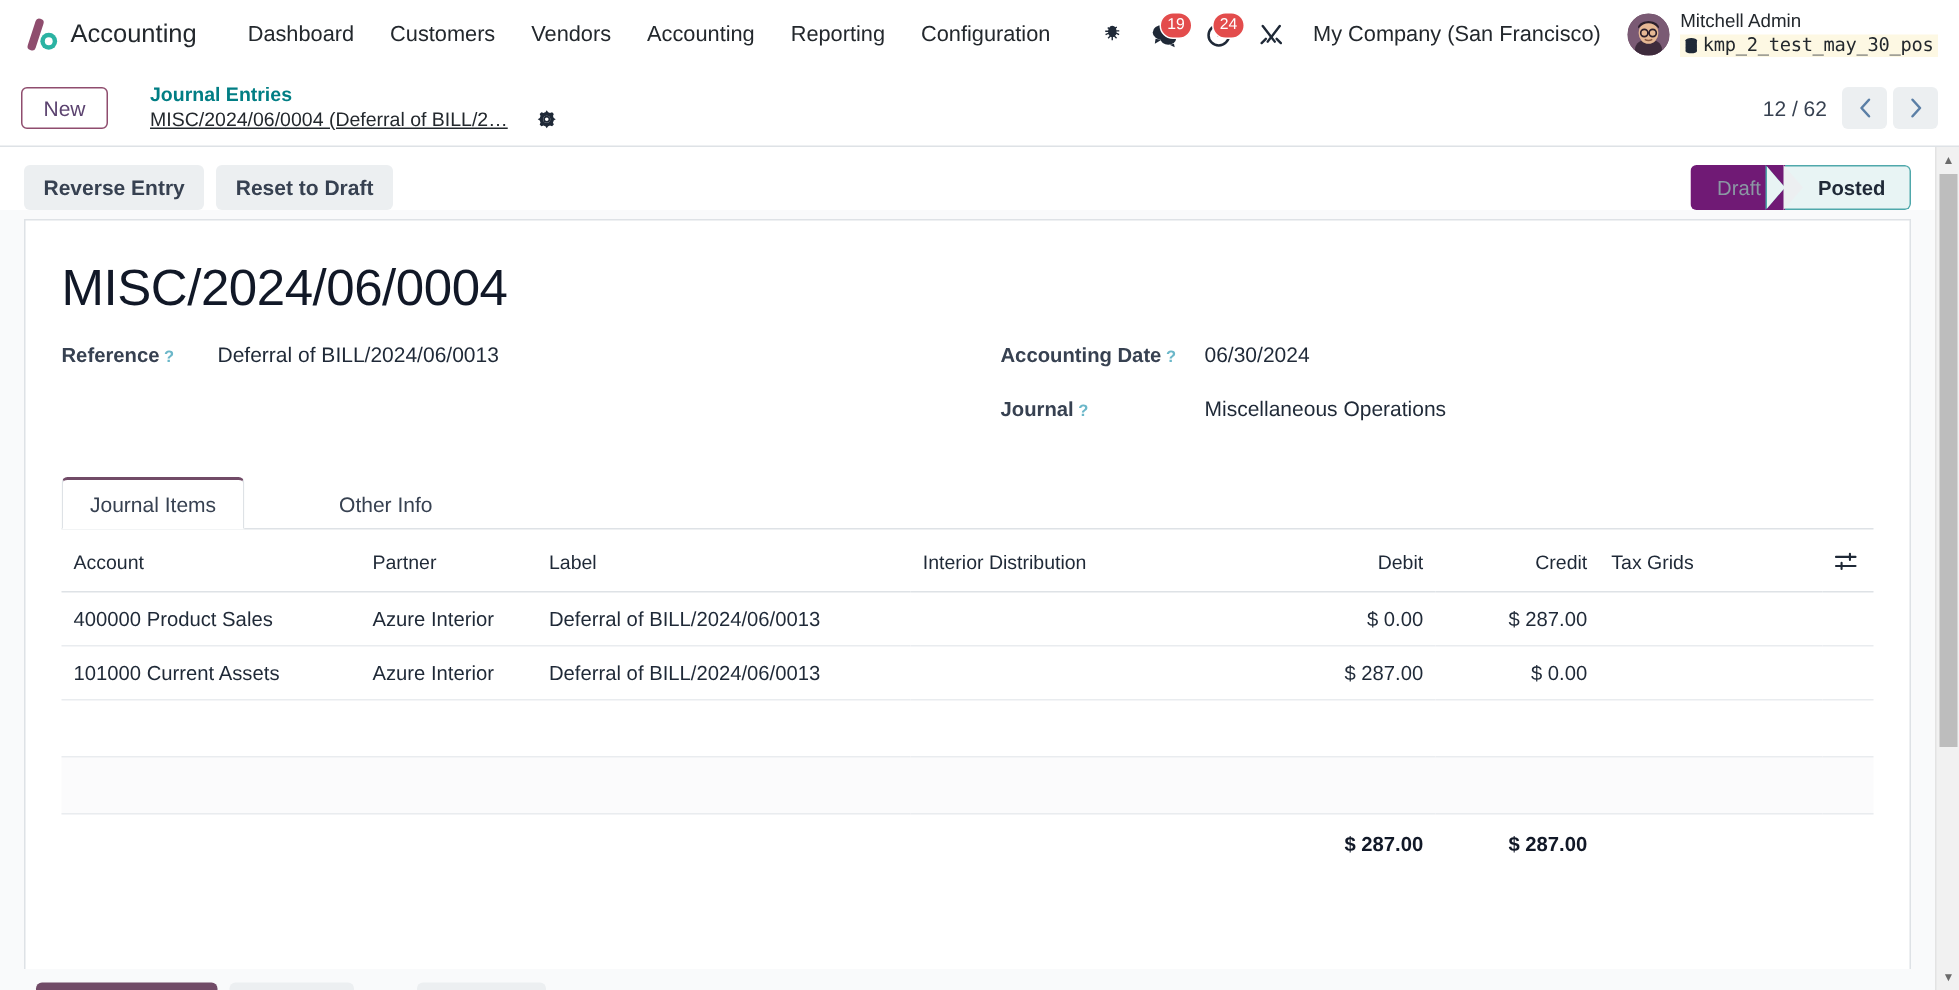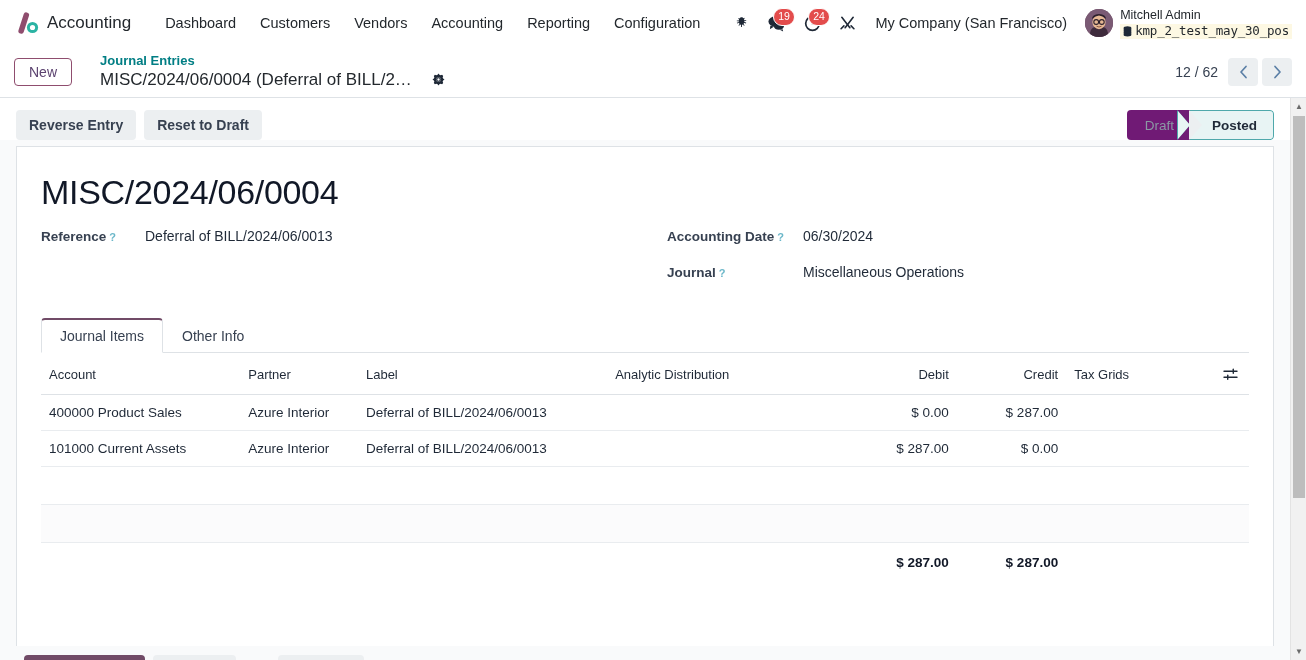--- a/index.html
+++ b/index.html
@@ -136,25 +136,26 @@
   }
   .breadcrumb { line-height: 1.25; }
   .bc-parent {
     font-size: 13px;
     color: #017e84;
     font-weight: bold;
     cursor: pointer;
     display: block;
   }
   .bc-current {
-    font-size: 17px;
+    font-size: 13px;
     color: #23282d;
     display: flex;
     align-items: center;
     gap: 20px;
+    text-decoration: underline;
   }
   .gear { color: #23282d; font-size: 13px; cursor: pointer; }
 
   .pager {
     margin-left: auto;
     display: flex;
     align-items: center;
     gap: 4px;
   }
   .pager-count {
@@ -312,20 +313,21 @@
     font-size: 14px;
     color: #1f2937;
   }
 
   
   .tabs {
     display: flex;
     align-items: center;
     margin-top: 18px;
     border-bottom: 1px solid #dee2e6;
+    gap: 44px;
   }
   .tab {
     font-size: 14px;
     color: #374151;
     padding: 9px 18px 8px 18px;
     cursor: pointer;
     border: 1px solid transparent;
     margin-bottom: -1px;
     white-space: nowrap;
   }
@@ -618,21 +620,21 @@
       <div class="tab active">Journal Items</div>
       <div class="tab">Other Info</div>
     </div>
 
     <table class="jtable">
       <thead>
         <tr>
           <th class="col-account">Account</th>
           <th class="col-partner">Partner</th>
           <th class="col-label">Label</th>
-          <th class="col-analytic">Analytic Distribution</th>
+          <th class="col-analytic">Interior Distribution</th>
           <th class="col-debit num">Debit</th>
           <th class="col-credit num">Credit</th>
           <th class="col-taxgrid">Tax Grids</th>
           <th class="col-opt">
             <span class="opt-icon">
               <svg class="svg-i" width="15" height="13" viewBox="0 0 16 14" fill="none" stroke="#1f2937" stroke-width="1.5" stroke-linecap="round">
                 <path d="M1 3.5 H15"></path>
                   <path d="M1 10 H15"></path>
                 <path d="M11 1.3 V5.7"></path>
                   <path d="M5 7.8 V12.2"></path>

